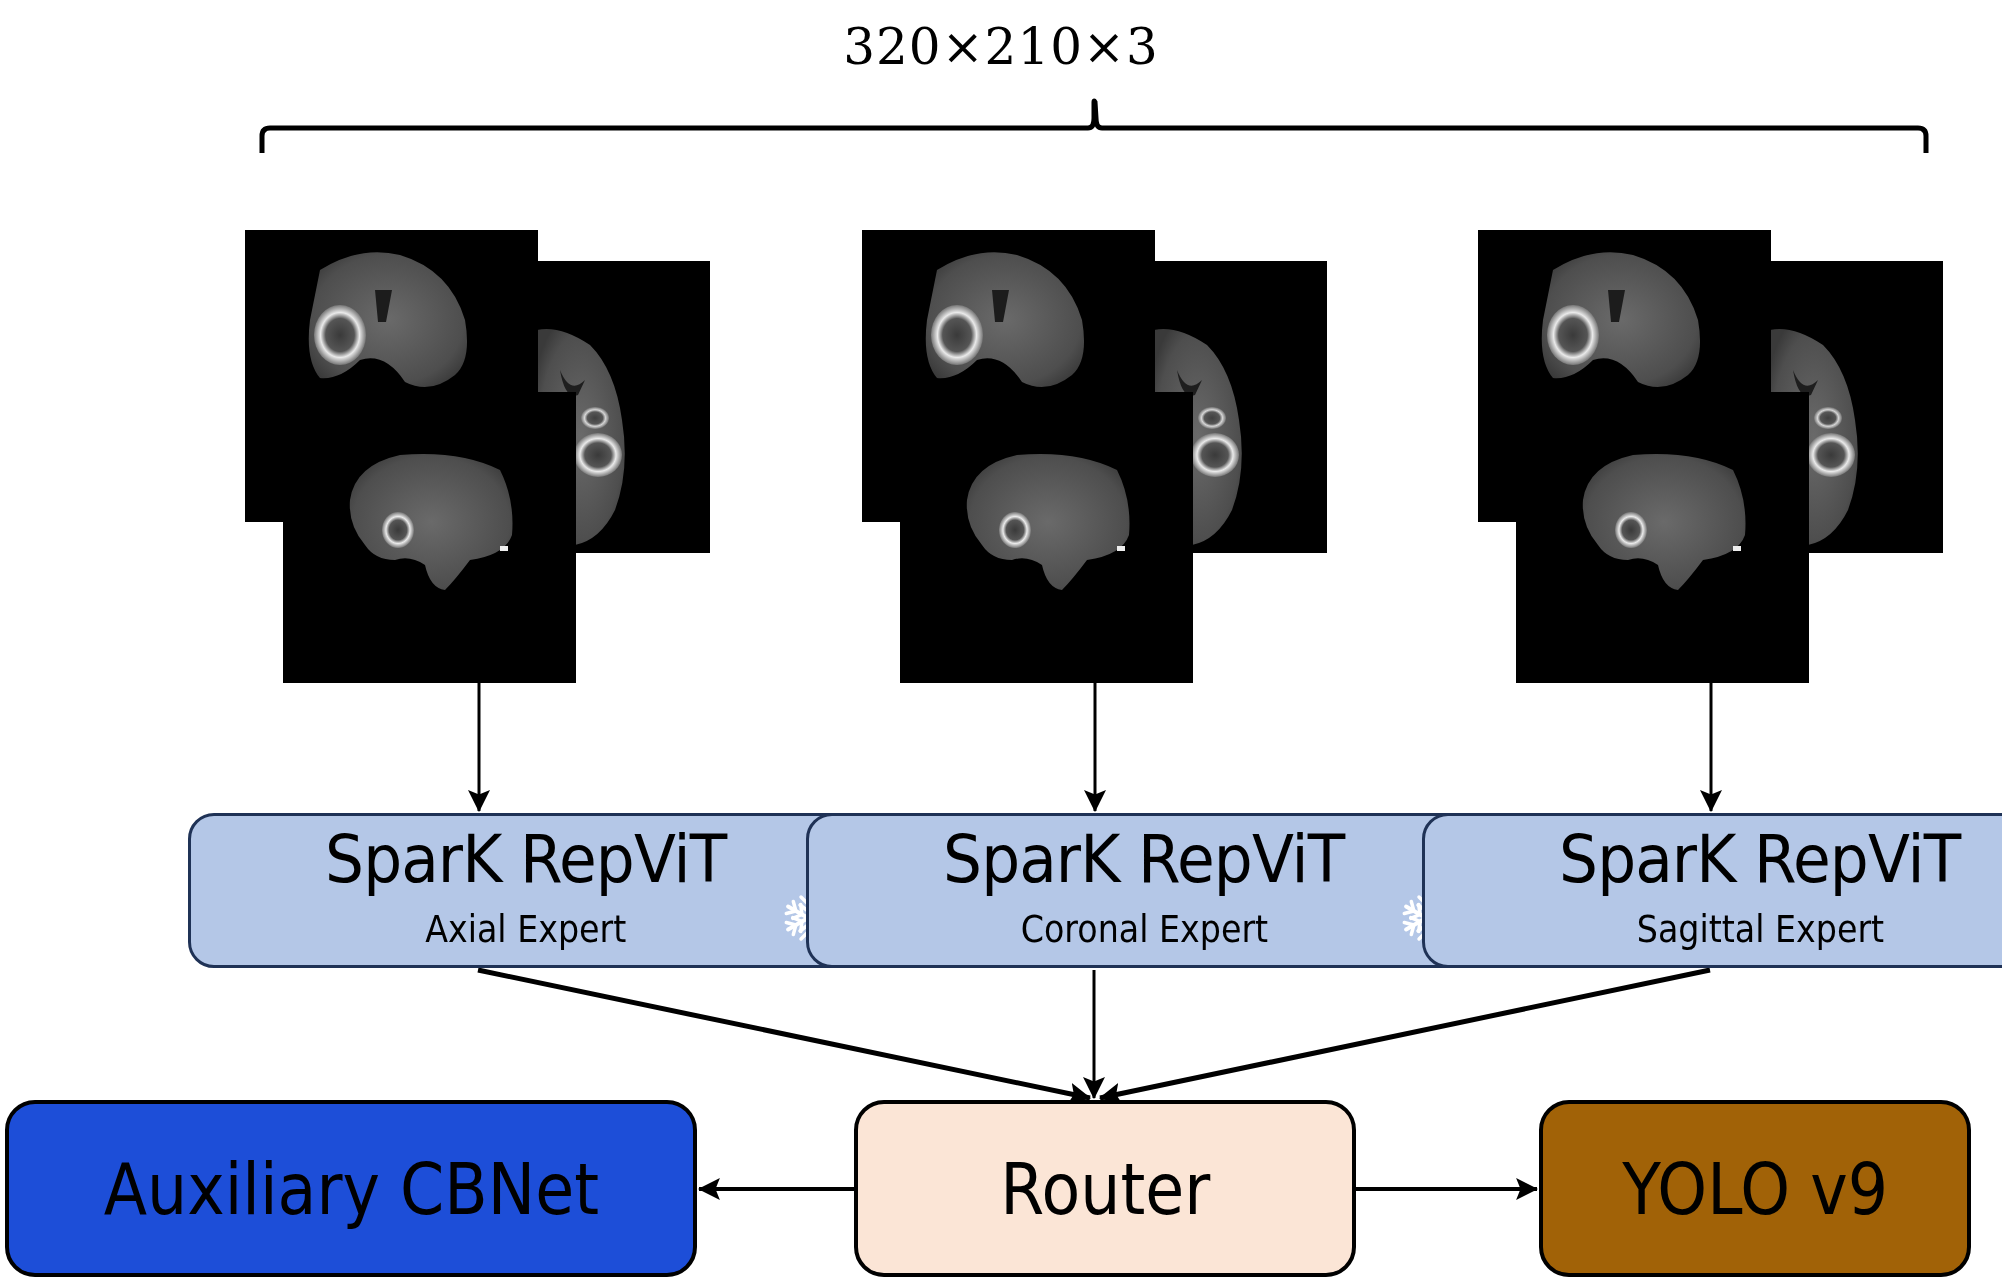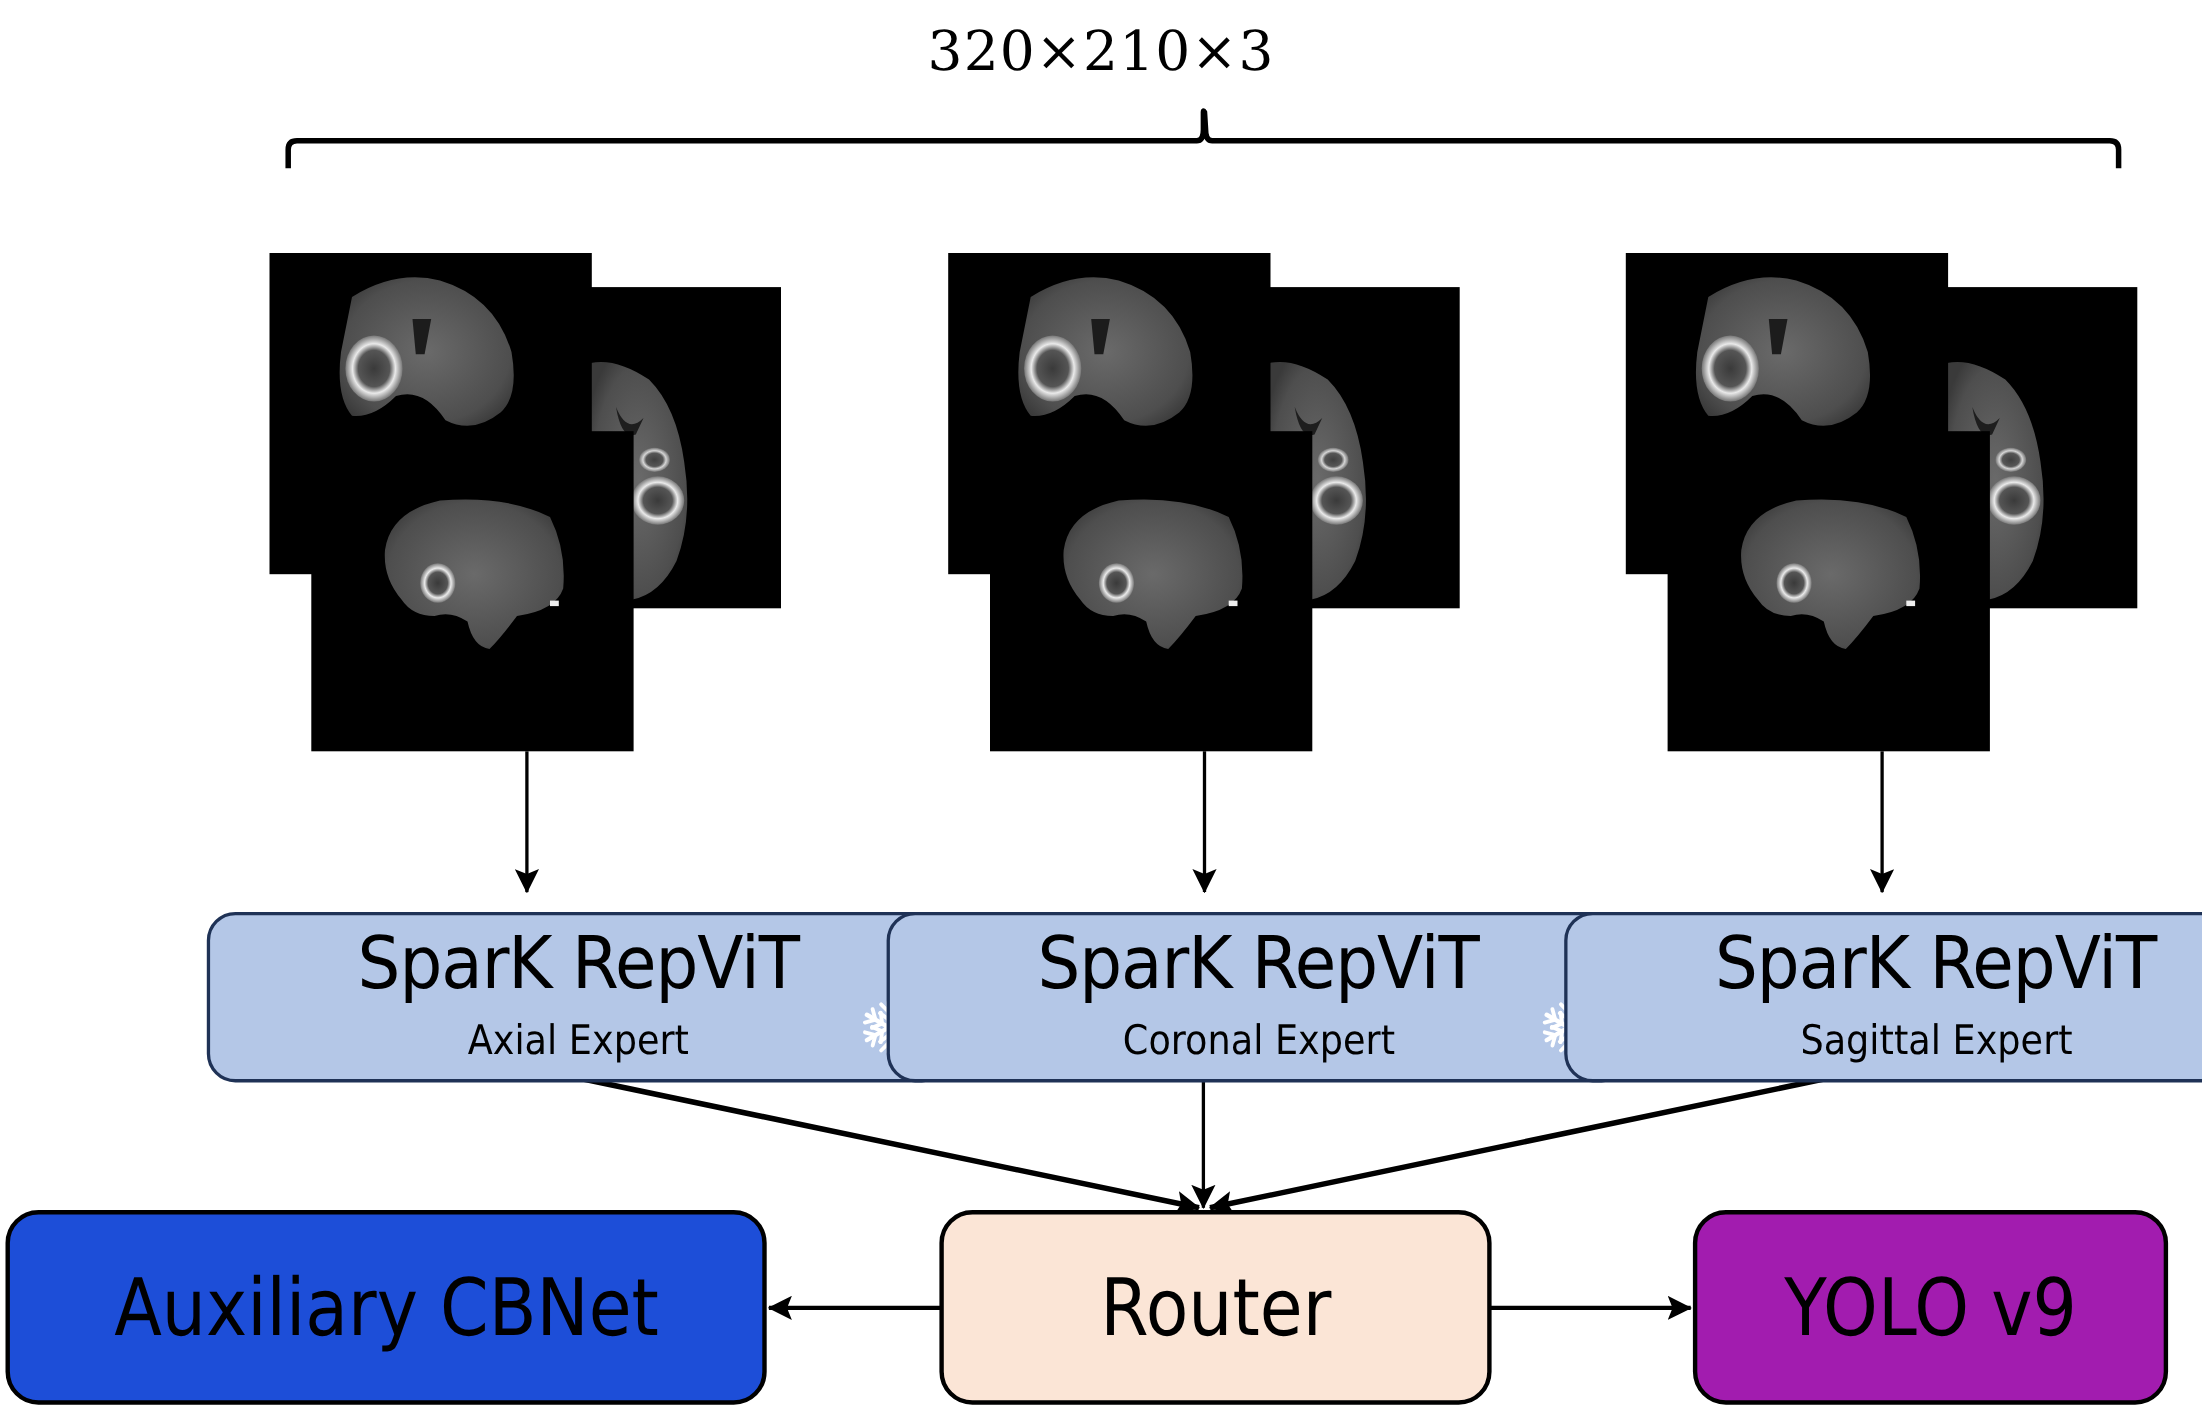--- a/index.html
+++ b/index.html
@@ -1,28 +1,28 @@
 <!DOCTYPE html>
 <html><head>
 <meta charset="utf-8">
 <style>
   html, body { margin: 0; padding: 0; background: #ffffff; }
   body { width: 2002px; height: 1287px; position: relative; overflow: hidden; font-family: "Liberation Sans", "DejaVu Sans", sans-serif; }
   #canvas { position: absolute; left: 0; top: 0; width: 2002px; height: 1287px; }
   .dim-label { position: absolute; left: 0; width: 2002px; top: 18px; text-align: center; font-family: "DejaVu Serif", "Liberation Serif", serif; font-size: 50px; color: #000; letter-spacing: 1px; }
   .box { position: absolute; box-sizing: border-box; border-radius: 26px; display: flex; flex-direction: column; align-items: center; justify-content: center; color: #000; }
-  .expert { background: #b4c7e7; border: 3px solid #1f3256; top: 813px; height: 155px; width: 676px; margin-top: 16px; }
+  .expert { background: #b4c7e7; border: 3px solid #1f3256; top: 813px; height: 155px; width: 676px; }
   .expert .title { font-size: 66px; line-height: 1; margin-top: -6px; font-family: "DejaVu Sans", sans-serif; letter-spacing: -1px; transform: scaleX(0.93); }
   .expert .subtitle { font-size: 37px; line-height: 1; margin-top: 18px; font-family: "DejaVu Sans", sans-serif; transform: scaleX(0.9); }
   .expert .snow { position: absolute; right: 28px; bottom: 20px; width: 50px; height: 54px; }
   .module { top: 1100px; height: 177px; border: 4px solid #000; border-radius: 30px; }
   .module .label { font-size: 72px; line-height: 1; font-family: "DejaVu Sans", sans-serif; transform: scaleX(0.88); }
   .aux { left: 5px; width: 692px; background: #1d4ed8; }
   .router { left: 854px; width: 502px; background: #fbe5d6; }
-  .yolo { left: 1539px; width: 432px; background: #a21caf; }
+  .yolo { left: 1539px; width: 432px; background: #a16207; }
 </style>
 </head>
 <body>
 
 <svg id="canvas" viewBox="0 0 2002 1287" xmlns="http://www.w3.org/2000/svg">
   <defs>
     <marker id="ah" markerWidth="10" markerHeight="10" refX="9" refY="5" orient="auto" markerUnits="userSpaceOnUse" viewBox="0 0 10 10">
       <path d="M0,0 L10,5 L0,10 z" fill="#000"></path>
     </marker>
     <marker id="ahBig" viewBox="0 0 10 10" refX="9.5" refY="5" markerWidth="22" markerHeight="22" orient="auto-start-reverse" markerUnits="userSpaceOnUse">

